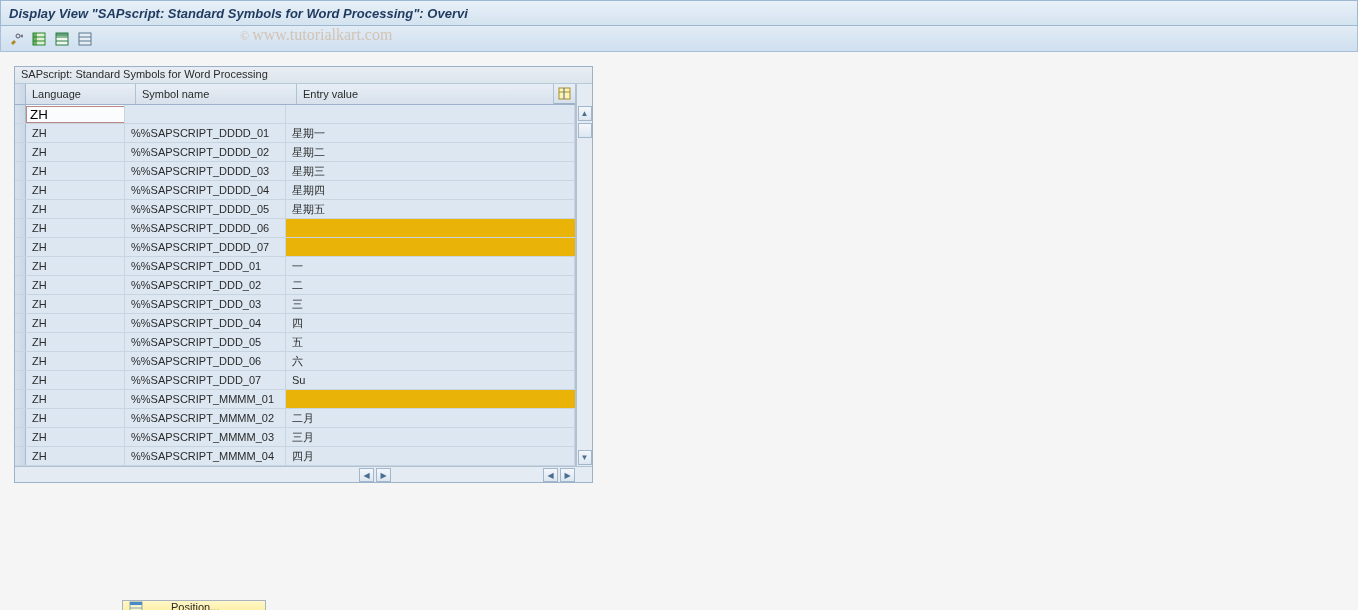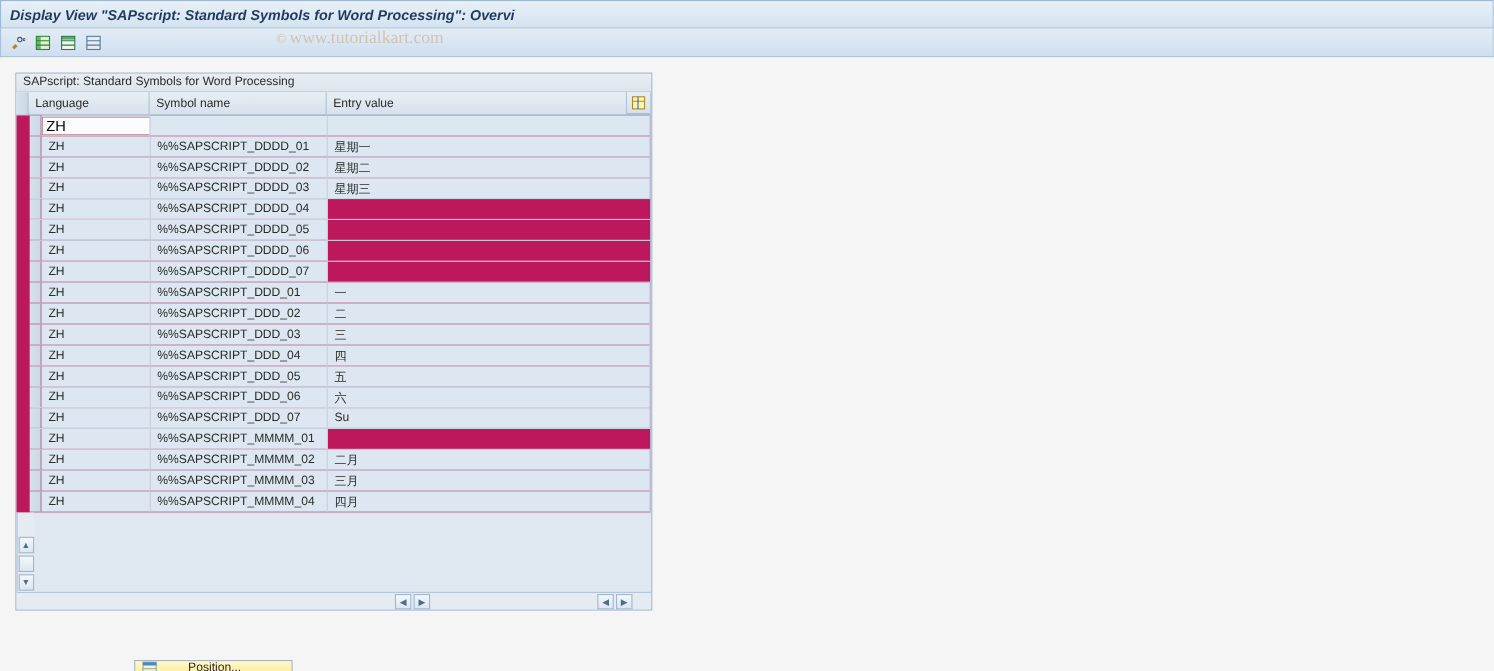--- a/index.html
+++ b/index.html
@@ -57,21 +57,20 @@
     background: linear-gradient(to bottom, #e8edf3, #dde5ec);
     border-bottom: 1px solid #b8c8d8;
     height: 17px;
     padding: 1px 6px;
     font-size: 11px;
     color: #2a2a2a;
   }
   .grid-wrap {
     display: flex;
     background: #dfe8f0;
-    flex-direction: column;
   }
   .grid {
     flex: 1;
     border-right: 1px solid #b0c1d2;
   }
   .grid-header {
     display: flex;
     background: linear-gradient(to bottom, #e8eef5, #d7e1ec);
     height: 21px;
     border-bottom: 1px solid #9bb2c8;
@@ -89,22 +88,21 @@
   .gh-val  { flex: 1; }
   .gh-tools {
     width: 21px;
     display: flex;
     align-items: center;
     justify-content: center;
     background: linear-gradient(to bottom, #e8eef5, #d7e1ec);
     border-bottom: 1px solid #9bb2c8;
   }
   .grid-body {
-    background: #be185d;
-    padding-left: 12px;
+    background: #eab308;
   }
   .row {
     display: flex;
     height: 19px;
     border-bottom: 1px solid #c8d4e0;
   }
   .row-sel {
     width: 11px;
     background: linear-gradient(to right, #d7e1ec, #cbd8e5);
     border-right: 1px solid #a8bacf;
@@ -206,21 +204,21 @@
     align-items: flex-start;
     padding: 0 6px;
     gap: 28px;
     cursor: pointer;
   }
   .pos-btn span { font-size: 11px; color: #2a2a2a; }
   .entry-label { font-size: 11px; color: #2a2a2a; margin-top: 48px; }
   .watermark {
     position: absolute;
     top: 26px;
-    left: 251px;
+    left: 240px;
     font-size: 16px;
     color: rgba(200, 150, 100, 0.45);
     font-family: "Times New Roman", serif;
     pointer-events: none;
   }
   .watermark .c { font-size: 12px; }
   svg { display: block; }
 </style>
 </head>
 <body>
@@ -316,25 +314,27 @@
             <div class="row">
               <div class="row-sel"></div>
               <div class="cell cell-lang">ZH</div>
               <div class="cell cell-name">%%SAPSCRIPT_DDDD_03</div>
               <div class="cell cell-val">星期三</div>
             </div>
             <div class="row">
               <div class="row-sel"></div>
               <div class="cell cell-lang">ZH</div>
               <div class="cell cell-name">%%SAPSCRIPT_DDDD_04</div>
+              <div class="cell cell-val">星期四</div>
             </div>
             <div class="row">
               <div class="row-sel"></div>
               <div class="cell cell-lang">ZH</div>
               <div class="cell cell-name">%%SAPSCRIPT_DDDD_05</div>
+              <div class="cell cell-val">星期五</div>
             </div>
             <div class="row">
               <div class="row-sel"></div>
               <div class="cell cell-lang">ZH</div>
               <div class="cell cell-name">%%SAPSCRIPT_DDDD_06</div>
             </div>
             <div class="row">
               <div class="row-sel"></div>
               <div class="cell cell-lang">ZH</div>
               <div class="cell cell-name">%%SAPSCRIPT_DDDD_07</div>

